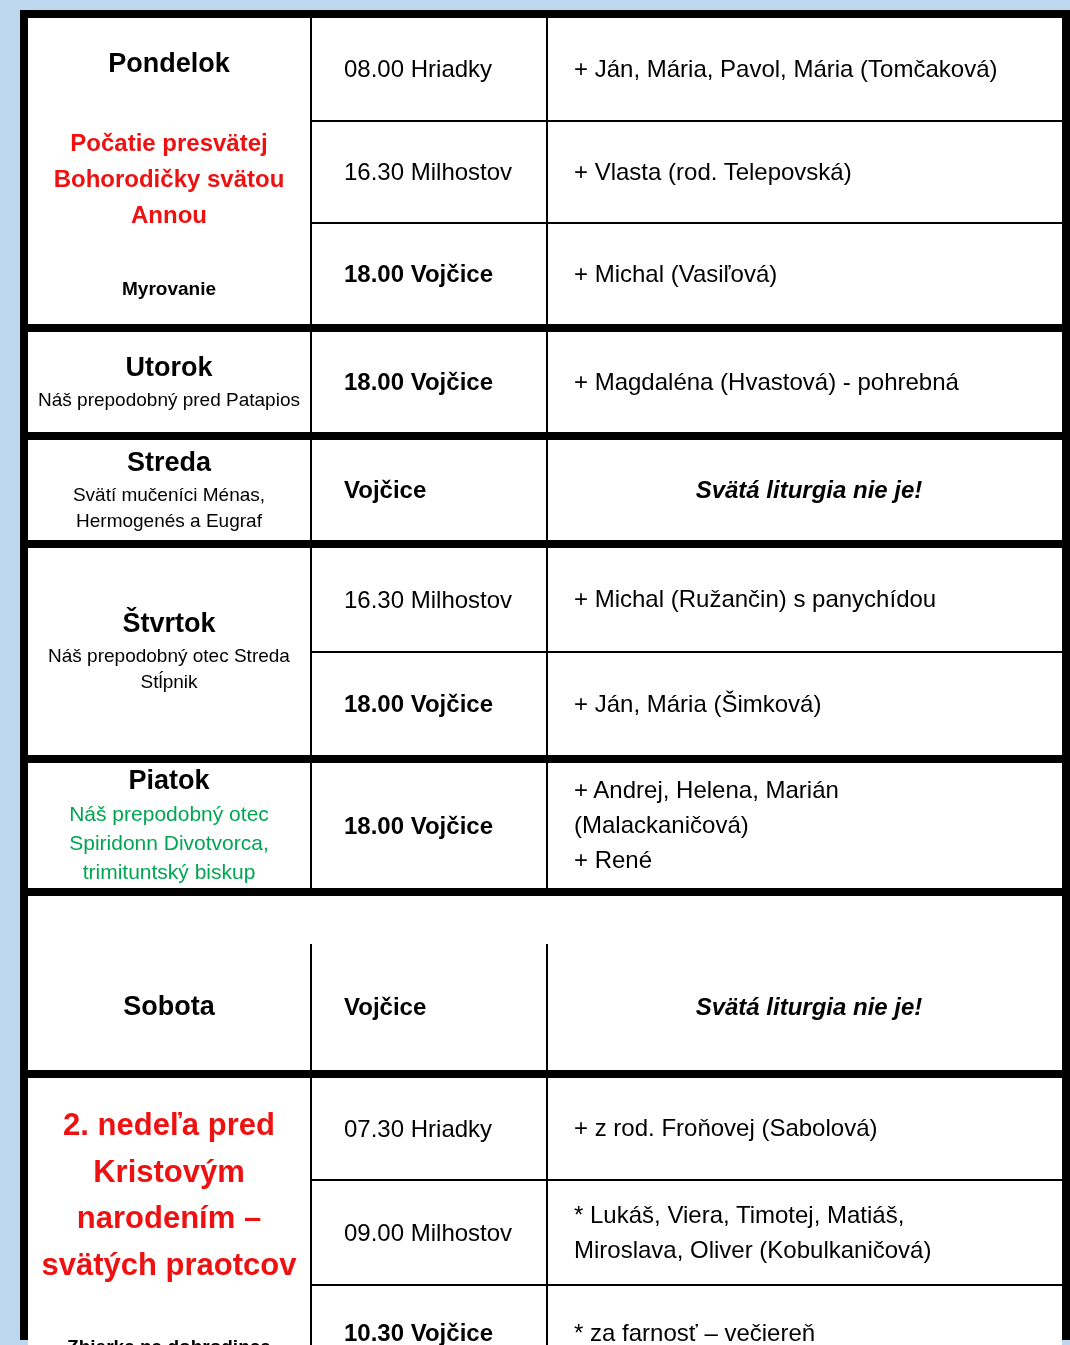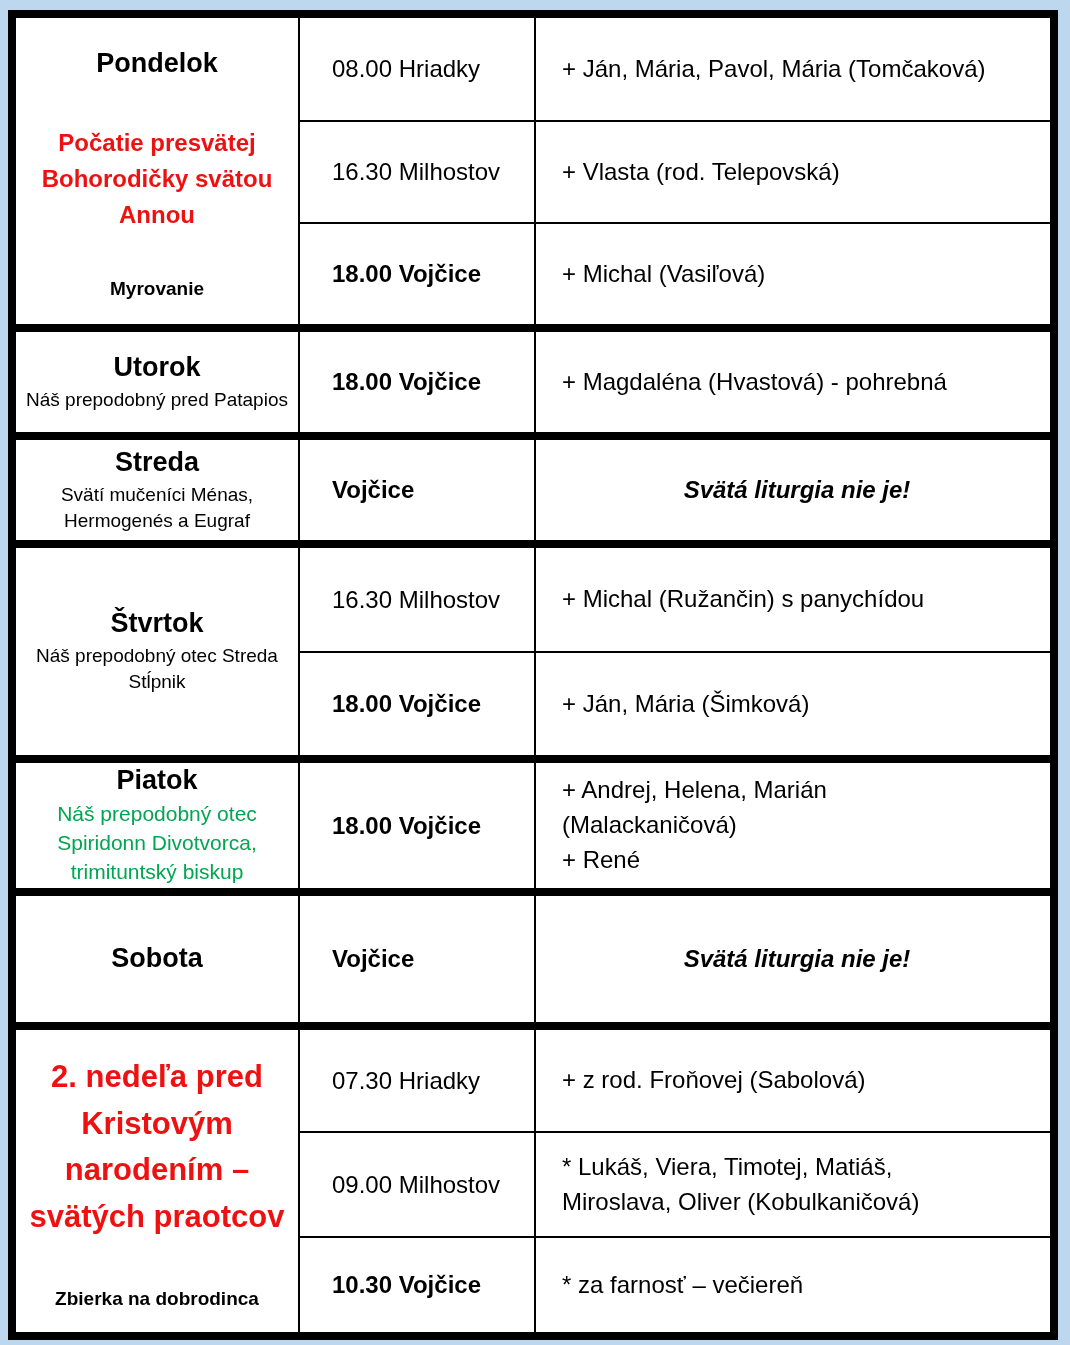--- a/index.html
+++ b/index.html
@@ -5,38 +5,38 @@
   html,body{margin:0;padding:0;}
   body{
     width:1070px;height:1345px;
     background:#bdd7ee;
     font-family:"Liberation Sans", sans-serif;
     color:#000;
     position:relative;
     overflow:hidden;
   }
   .frame{
-    position:absolute;left:8px;top:10px;
+    position:absolute;left:20px;top:10px;
     width:1050px;height:1330px;
     box-sizing:border-box;
     border:8px solid #000;
     background:#fff;
   }
   .sep{height:8px;background:#000;}
   .group{
     display:grid;
     grid-template-columns:284px 236px 1fr;
     background:#fff;
   }
   .g1{grid-template-rows:102px 102px 102px;}
   .g2{grid-template-rows:100px;}
   .g3{grid-template-rows:100px;}
   .g4{grid-template-rows:103px 104px;}
   .g5{grid-template-rows:125px;}
-  .g6{grid-template-rows:126px;}
+  .g6{grid-template-rows:126px;margin-top:48px;}
   .g7{grid-template-rows:101px 105px 96px;}
   .cell{box-sizing:border-box;}
   .day{
     grid-column:1;grid-row:1/-1;
     border-right:2px solid #000;
     display:flex;flex-direction:column;
     align-items:center;justify-content:center;
     text-align:center;
     padding:10px 8px;
     gap:4px;

